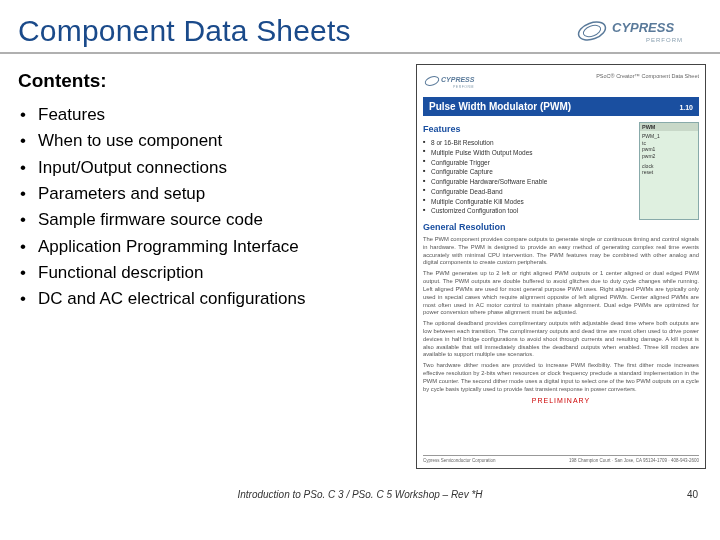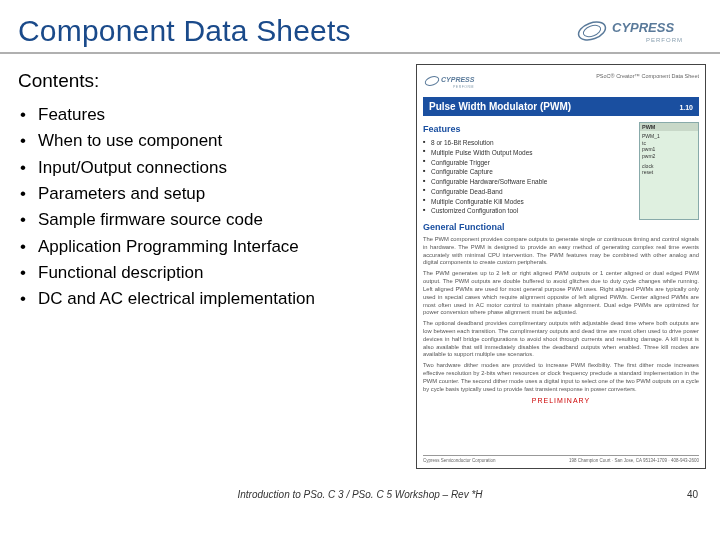--- a/index.html
+++ b/index.html
@@ -46,21 +46,21 @@
   .content {
     display: flex;
     padding: 0 14px 0 18px;
     gap: 8px;
   }
   .left {
     flex: 1;
   }
   .contents-hdr {
     font-size: 19px;
-    font-weight: normal;
+    font-weight: bold;
     margin: 6px 0 10px 0;
   }
   ul.bullets {
     list-style: none;
     padding: 0;
     margin: 0;
   }
   ul.bullets li {
     position: relative;
     padding-left: 20px;
@@ -233,21 +233,21 @@
     <div class="left">
       <div class="contents-hdr">Contents:</div>
       <ul class="bullets">
         <li>Features</li>
         <li>When to use component</li>
         <li>Input/Output connections</li>
         <li>Parameters and setup</li>
         <li>Sample firmware source code</li>
         <li>Application Programming Interface</li>
         <li>Functional description</li>
-        <li>DC and AC electrical implementation</li>
+        <li>DC and AC electrical configurations</li>
       </ul>
     </div>
 
     <div class="right">
       <div class="ds-header">
         <div class="ds-logo">
           <svg viewBox="0 0 60 20">
             <ellipse cx="9" cy="10" rx="7" ry="4" fill="none" stroke="#5a7a9a" stroke-width="1" transform="rotate(-20 9 10)"></ellipse>
             <text x="18" y="11" font-family="Arial" font-size="7" font-weight="bold" font-style="italic" fill="#5a7a9a">CYPRESS</text>
             <text x="30" y="17" font-family="Arial" font-size="3.5" fill="#8aa0b0" letter-spacing="0.5">PERFORM</text>
@@ -276,21 +276,21 @@
         <div class="mini-comp">
           <div class="hdr">PWM</div>
           <div class="row">PWM_1</div>
           <div class="row">tc</div>
           <div class="row">pwm1</div>
           <div class="row">pwm2</div>
           <div class="row" style="margin-top:4px;">clock</div>
           <div class="row">reset</div>
         </div>
       </div>
-      <div class="sec-h">General Functional</div>
+      <div class="sec-h">General Resolution</div>
       <p class="gen-p">The PWM component provides compare outputs to generate single or continuous timing and control signals in hardware. The PWM is designed to provide an easy method of generating complex real time events accurately with minimal CPU intervention. The PWM features may be combined with other analog and digital components to create custom peripherals.</p>
       <p class="gen-p">The PWM generates up to 2 left or right aligned PWM outputs or 1 center aligned or dual edged PWM output. The PWM outputs are double buffered to avoid glitches due to duty cycle changes while running. Left aligned PWMs are used for most general purpose PWM uses. Right aligned PWMs are typically only used in special cases which require alignment opposite of left aligned PWMs. Center aligned PWMs are most often used in AC motor control to maintain phase alignment. Dual edge PWMs are optimized for power conversion where phase alignment must be adjusted.</p>
       <p class="gen-p">The optional deadband provides complimentary outputs with adjustable dead time where both outputs are low between each transition. The complimentary outputs and dead time are most often used to drive power devices in half bridge configurations to avoid shoot through currents and resulting damage. A kill input is also available that will immediately disables the deadband outputs when enabled. Three kill modes are available to support multiple use scenarios.</p>
       <p class="gen-p">Two hardware dither modes are provided to increase PWM flexibility. The first dither mode increases effective resolution by 2-bits when resources or clock frequency preclude a standard implementation in the PWM counter. The second dither mode uses a digital input to select one of the two PWM outputs on a cycle by cycle basis typically used to provide fast transient response in power converters.</p>
       <div class="prelim">PRELIMINARY</div>
       <div class="ds-foot">
         <span>Cypress Semiconductor Corporation</span>
         <span>198 Champion Court · San Jose, CA 95134-1709 · 408-943-2600</span>
       </div>
     </div>

